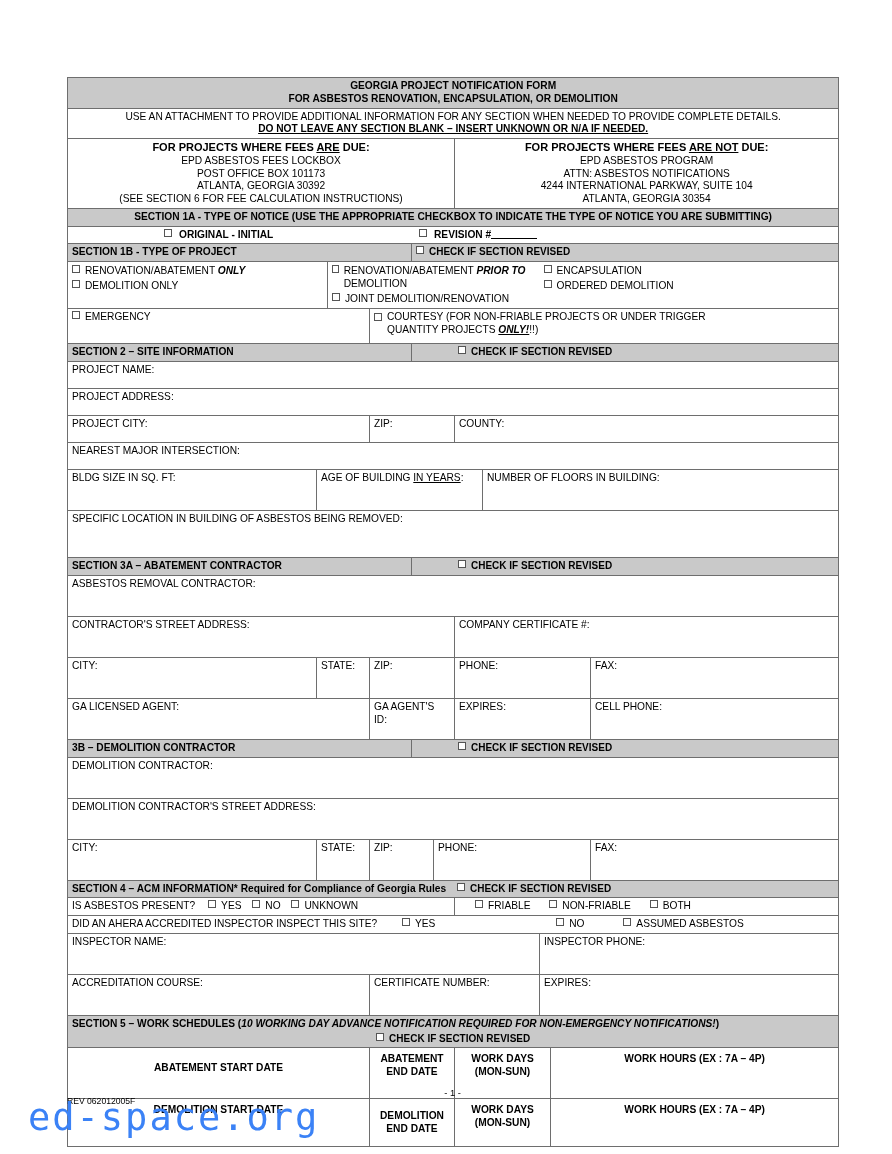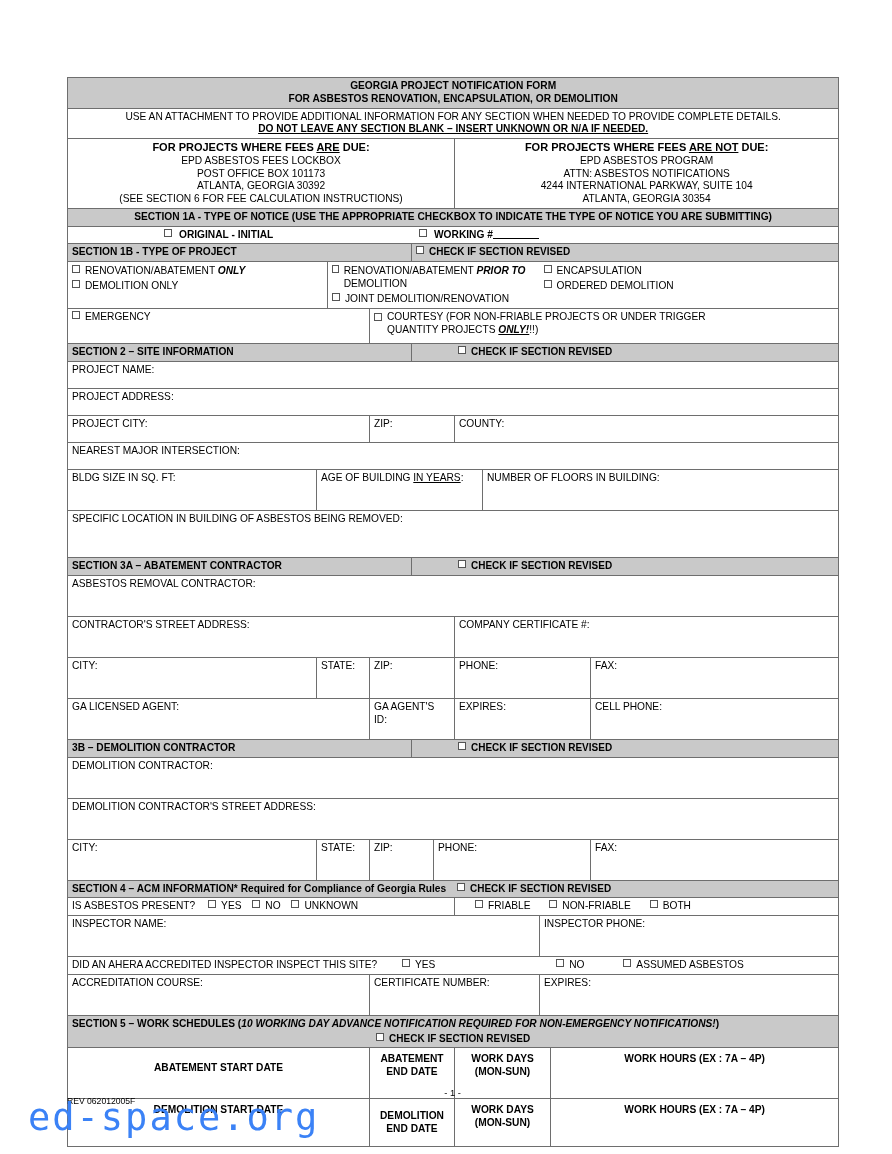--- a/index.html
+++ b/index.html
@@ -232,21 +232,21 @@
         <td colspan="19" class="grey sec-head ctr">SECTION 1A - TYPE OF NOTICE (USE THE APPROPRIATE CHECKBOX TO INDICATE THE TYPE OF NOTICE YOU ARE SUBMITTING)</td>
       </tr>
 
       <tr class="notice-row">
         <td colspan="19">
           <div class="notice-inner">
             <div class="notice-opt1">
               <span class="cb-lg"></span><span>ORIGINAL - INITIAL</span>
             </div>
             <div>
-              <span class="cb-lg"></span><span>WORKING #</span><span class="blankline"></span>
+              <span class="cb-lg"></span><span>REVISION #</span><span class="blankline"></span>
             </div>
           </div>
         </td>
       </tr>
 
       <tr>
         <td colspan="9" class="grey sec-head">SECTION 1B - TYPE OF PROJECT</td>
         <td colspan="10" class="grey sec-head">
           <span class="cb"></span><span class="revised">CHECK IF SECTION REVISED</span>
         </td>
@@ -448,36 +448,36 @@
           <span style="margin-left:8px"><span class="cb"></span><span>NO</span></span>
           <span style="margin-left:8px"><span class="cb"></span><span>UNKNOWN</span></span>
         </td>
         <td colspan="8">
           <span style="margin-left:16px"><span class="cb"></span><span>FRIABLE</span></span>
           <span style="margin-left:16px"><span class="cb"></span><span>NON-FRIABLE</span></span>
           <span style="margin-left:16px"><span class="cb"></span><span>BOTH</span></span>
         </td>
       </tr>
       <tr>
-        <td colspan="13" class="field-cell-tall">
-          <span>INSPECTOR NAME:</span>
-        </td>
-        <td colspan="6" class="field-cell-tall">
-          <span>INSPECTOR PHONE:</span>
-        </td>
-      </tr>
-      <tr>
         <td colspan="19">
           <span>DID AN AHERA ACCREDITED INSPECTOR INSPECT THIS SITE?</span>
           <span style="margin-left:22px"><span class="cb"></span><span>YES</span></span>
           <span style="margin-left:118px"><span class="cb"></span><span>NO</span></span>
           <span style="margin-left:36px"><span class="cb"></span><span>ASSUMED ASBESTOS</span></span>
         </td>
       </tr>
       <tr>
+        <td colspan="13" class="field-cell-tall">
+          <span>INSPECTOR NAME:</span>
+        </td>
+        <td colspan="6" class="field-cell-tall">
+          <span>INSPECTOR PHONE:</span>
+        </td>
+      </tr>
+      <tr>
         <td colspan="7" class="field-cell-tall">
           <span>ACCREDITATION COURSE:</span>
         </td>
         <td colspan="6" class="field-cell-tall">
           <span>CERTIFICATE NUMBER:</span>
         </td>
         <td colspan="6" class="field-cell-tall">
           <span>EXPIRES:</span>
         </td>
       </tr>

